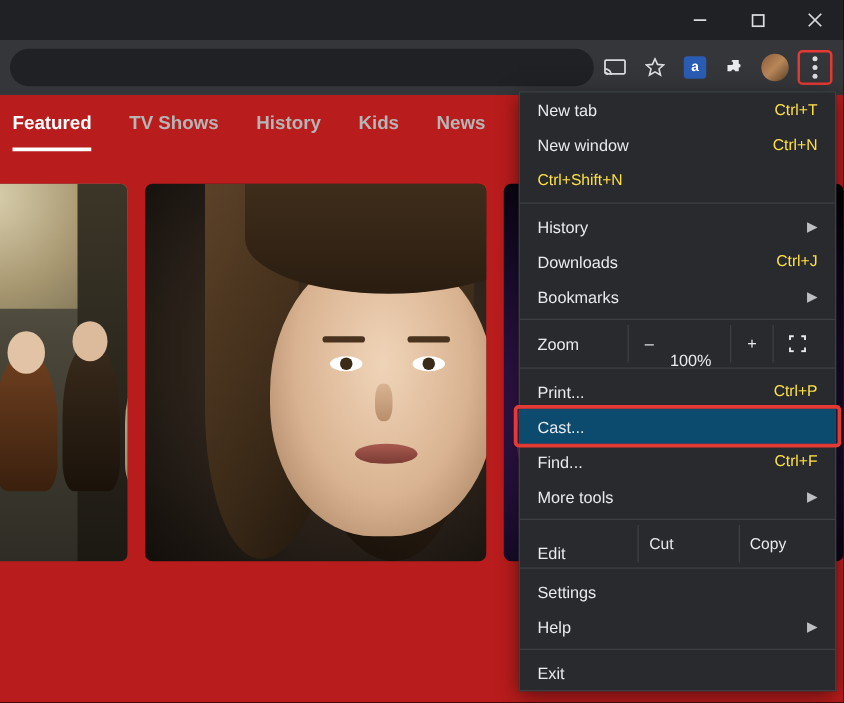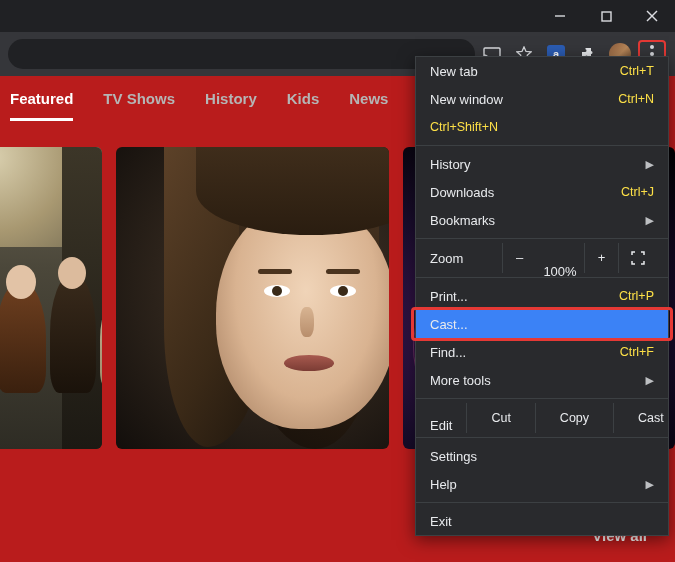--- a/index.html
+++ b/index.html
@@ -66,37 +66,37 @@
 
 .card3 { background: radial-gradient(circle at 40% 60%, #5d1f73 0%, #1a0d2e 60%, #000 100%); }
 .ring { position:absolute; border-radius:50%; }
 .r1{left:30px;top:120px;width:160px;height:160px;border:2px solid rgba(255,140,80,.5);}
 .r2{left:10px;top:100px;width:200px;height:200px;border:1px solid rgba(255,120,180,.3);}
 .glow{position:absolute;left:70px;top:170px;width:70px;height:70px;border-radius:50%;background:radial-gradient(circle,#ff7b3a 0%, #c73aa0 60%, transparent 100%);}
 
 .viewall { position:absolute; right:28px; bottom:18px; color:#fff; font-size:15px; font-weight:600; }
 
 
-.menu { position:absolute; top:56px; right:6px; width:254px; background:#292a2d; color:#e8eaed; font-size:13px; border:1px solid #3c4043; box-shadow:0 4px 16px rgba(0,0,0,.5); z-index:50; }
+.menu { position:absolute; top:73px; right:6px; width:254px; background:#292a2d; color:#e8eaed; font-size:13px; border:1px solid #3c4043; box-shadow:0 4px 16px rgba(0,0,0,.5); z-index:50; }
 .menu .row { display:flex; align-items:center; height:28px; padding:0 14px; }
 .menu .row .lab { flex:1; }
 .menu .row .sc { color:#fde047; font-size:12.5px; }
 .menu .row .arrow { color:#bdbfc2; font-size:11px; padding-left:8px; }
 .menu hr { border:0; border-top:1px solid #3c4043; margin:4px 0; }
 .menu .zoomrow { display:flex; align-items:center; height:30px; }
 .menu .zoomrow .zlab { padding:0 14px; width:86px; }
 .menu .zoomrow .zbtn { width:34px; text-align:center; color:#e8eaed; border-left:1px solid #3c4043; height:100%; line-height:30px; }
-.menu .zoomrow .zval { width:48px; text-align:center; height:100%; line-height:30px;margin-top:28px; }
+.menu .zoomrow .zval { width:48px; height:100%; line-height:30px;margin-top:28px; }
 .menu .zoomrow .zfs { width:38px; display:flex; align-items:center; justify-content:center; border-left:1px solid #3c4043; height:100%; }
 .menu .zoomrow .zfs svg { stroke:#e8eaed; }
 .menu .editrow { display:flex; align-items:flex-end; height:30px; }
 .menu .editrow .elab { padding:0 14px; flex:1; }
-.menu .editrow .ebtn { padding:0 24px; height:100%; line-height:30px; border-left:1px solid #3c4043; font-size:12.5px; }
-
-.menu .cast { background:#3b82f6; position:relative; }
+.menu .editrow .ebtn { padding:0 8px; height:100%; line-height:30px; border-left:1px solid #3c4043; font-size:12.5px;margin-left:44px; }
+
+.menu .cast { background:#0c4a6e; position:relative; }
 .cast-highlight { position:absolute; border:3px solid #e53935; border-radius:4px; pointer-events:none; left:-5px; right:-5px; top:-3px; bottom:-3px; }
 
 </style>
 </head>
 <body>
 
 <div class="window">
 
   <div class="titlebar">
     <div class="tbbtn">

